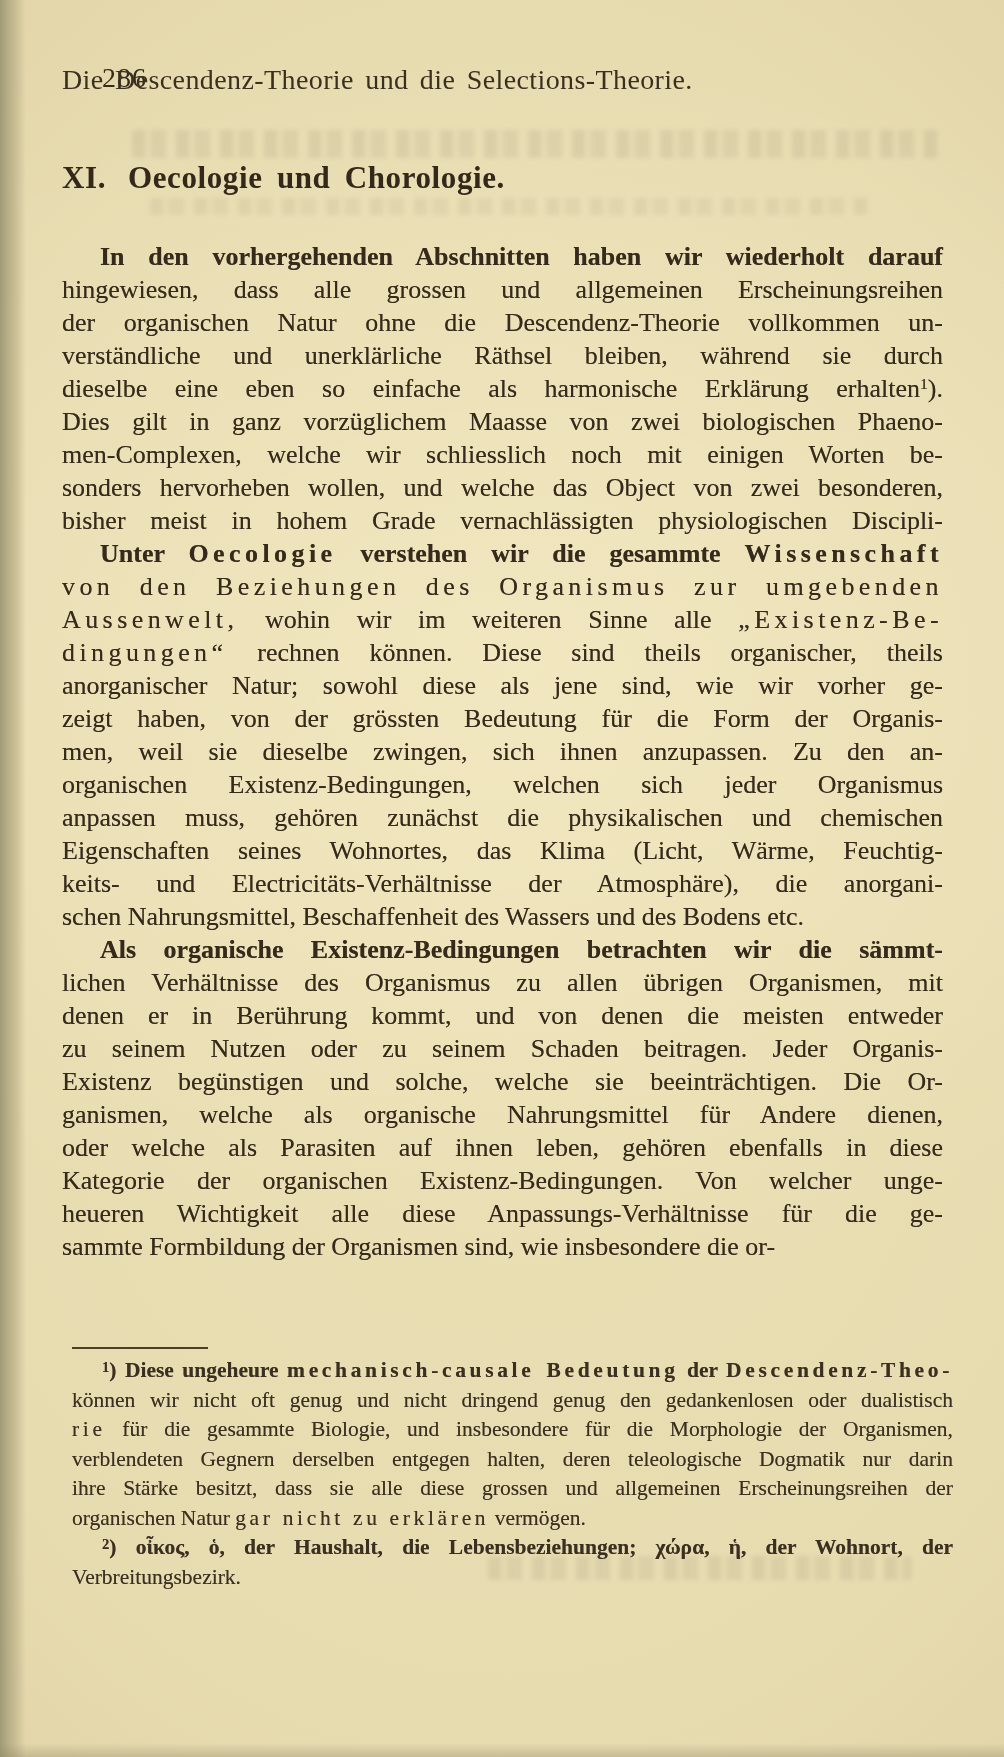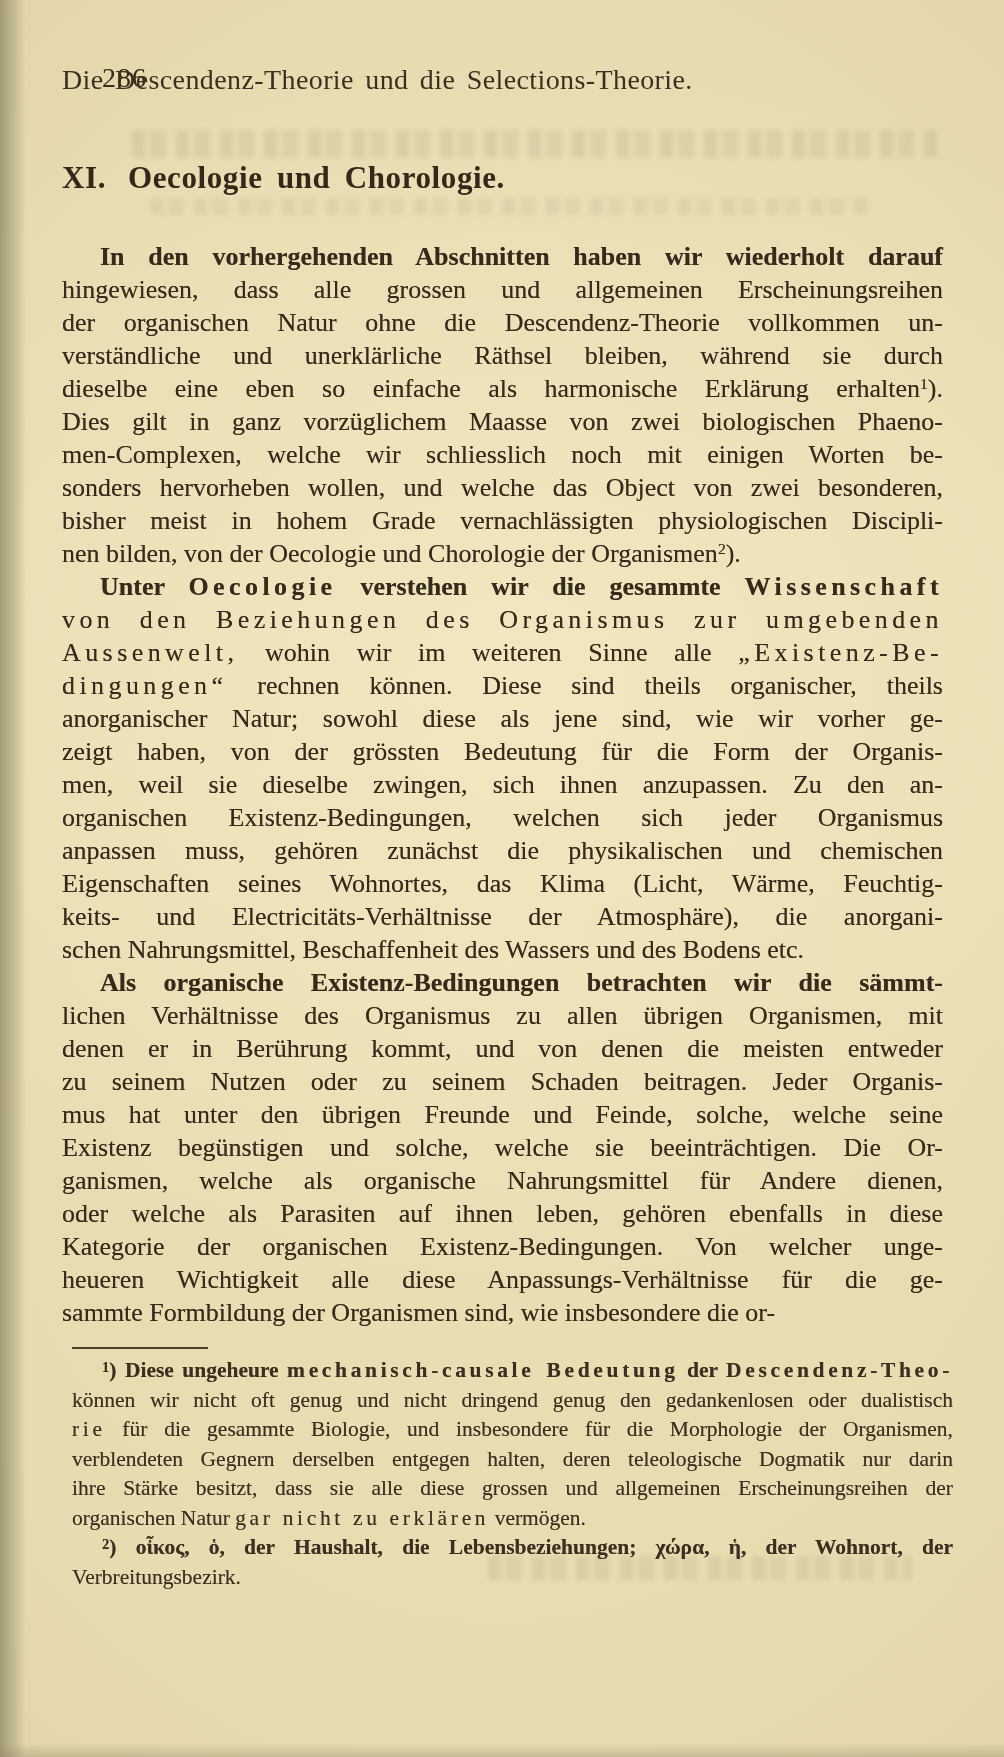--- a/index.html
+++ b/index.html
@@ -106,38 +106,36 @@
   <div class="body-text">
       <div class="line indent"><span>In den vorhergehenden Abschnitten haben wir wiederholt darauf</span></div>
       <div class="line"><span>hingewiesen, dass alle grossen und allgemeinen Erscheinungsreihen</span></div>
       <div class="line"><span>der organischen Natur ohne die Descendenz-Theorie vollkommen un-</span></div>
       <div class="line"><span>verständliche und unerklärliche Räthsel bleiben, während sie durch</span></div>
       <div class="line"><span>dieselbe eine eben so einfache als harmonische Erklärung erhalten</span><span class="sup">1</span><span>).</span></div>
       <div class="line"><span>Dies gilt in ganz vorzüglichem Maasse von zwei biologischen Phaeno-</span></div>
       <div class="line"><span>men-Complexen, welche wir schliesslich noch mit einigen Worten be-</span></div>
       <div class="line"><span>sonders hervorheben wollen, und welche das Object von zwei besonderen,</span></div>
       <div class="line"><span>bisher meist in hohem Grade vernachlässigten physiologischen Discipli-</span></div>
-      <div class="line last"><span>nen bilden, von der Oecologie und Chorologie der Organismen</span><span class="sup">2</span><span>).</span></div>
       <div class="line indent"><span>Unter </span><span class="g">Oecologie</span><span> verstehen wir die gesammte </span><span class="g">Wissenschaft</span></div>
       <div class="line"><span class="g">von den Beziehungen des Organismus zur umgebenden</span></div>
       <div class="line"><span class="g">Aussenwelt,</span><span> wohin wir im weiteren Sinne alle </span><span class="g">„Existenz-Be-</span></div>
       <div class="line"><span class="g">dingungen“</span><span> rechnen können.  Diese sind theils organischer, theils</span></div>
       <div class="line"><span>anorganischer Natur; sowohl diese als jene sind, wie wir vorher ge-</span></div>
       <div class="line"><span>zeigt haben, von der grössten Bedeutung für die Form der Organis-</span></div>
       <div class="line"><span>men, weil sie dieselbe zwingen, sich ihnen anzupassen.  Zu den an-</span></div>
       <div class="line"><span>organischen Existenz-Bedingungen, welchen sich jeder Organismus</span></div>
       <div class="line"><span>anpassen muss, gehören zunächst die physikalischen und chemischen</span></div>
       <div class="line"><span>Eigenschaften seines Wohnortes, das Klima (Licht, Wärme, Feuchtig-</span></div>
       <div class="line"><span>keits- und Electricitäts-Verhältnisse der Atmosphäre), die anorgani-</span></div>
       <div class="line last"><span>schen Nahrungsmittel, Beschaffenheit des Wassers und des Bodens etc.</span></div>
       <div class="line indent"><span>Als organische Existenz-Bedingungen betrachten wir die sämmt-</span></div>
       <div class="line"><span>lichen Verhältnisse des Organismus zu allen übrigen Organismen, mit</span></div>
       <div class="line"><span>denen er in Berührung kommt, und von denen die meisten entweder</span></div>
       <div class="line"><span>zu seinem Nutzen oder zu seinem Schaden beitragen.  Jeder Organis-</span></div>
-      <div class="line"><span>mus hat unter den übrigen Freunde und Feinde, solche, welche seine</span></div>
       <div class="line"><span>Existenz begünstigen und solche, welche sie beeinträchtigen.  Die Or-</span></div>
       <div class="line"><span>ganismen, welche als organische Nahrungsmittel für Andere dienen,</span></div>
       <div class="line"><span>oder welche als Parasiten auf ihnen leben, gehören ebenfalls in diese</span></div>
       <div class="line"><span>Kategorie der organischen Existenz-Bedingungen.  Von welcher unge-</span></div>
       <div class="line"><span>heueren Wichtigkeit alle diese Anpassungs-Verhältnisse für die ge-</span></div>
       <div class="line last"><span>sammte Formbildung der Organismen sind, wie insbesondere die or-</span></div>
     </div>
 
   <div class="footnote-rule"></div>
   <div class="footnotes">

